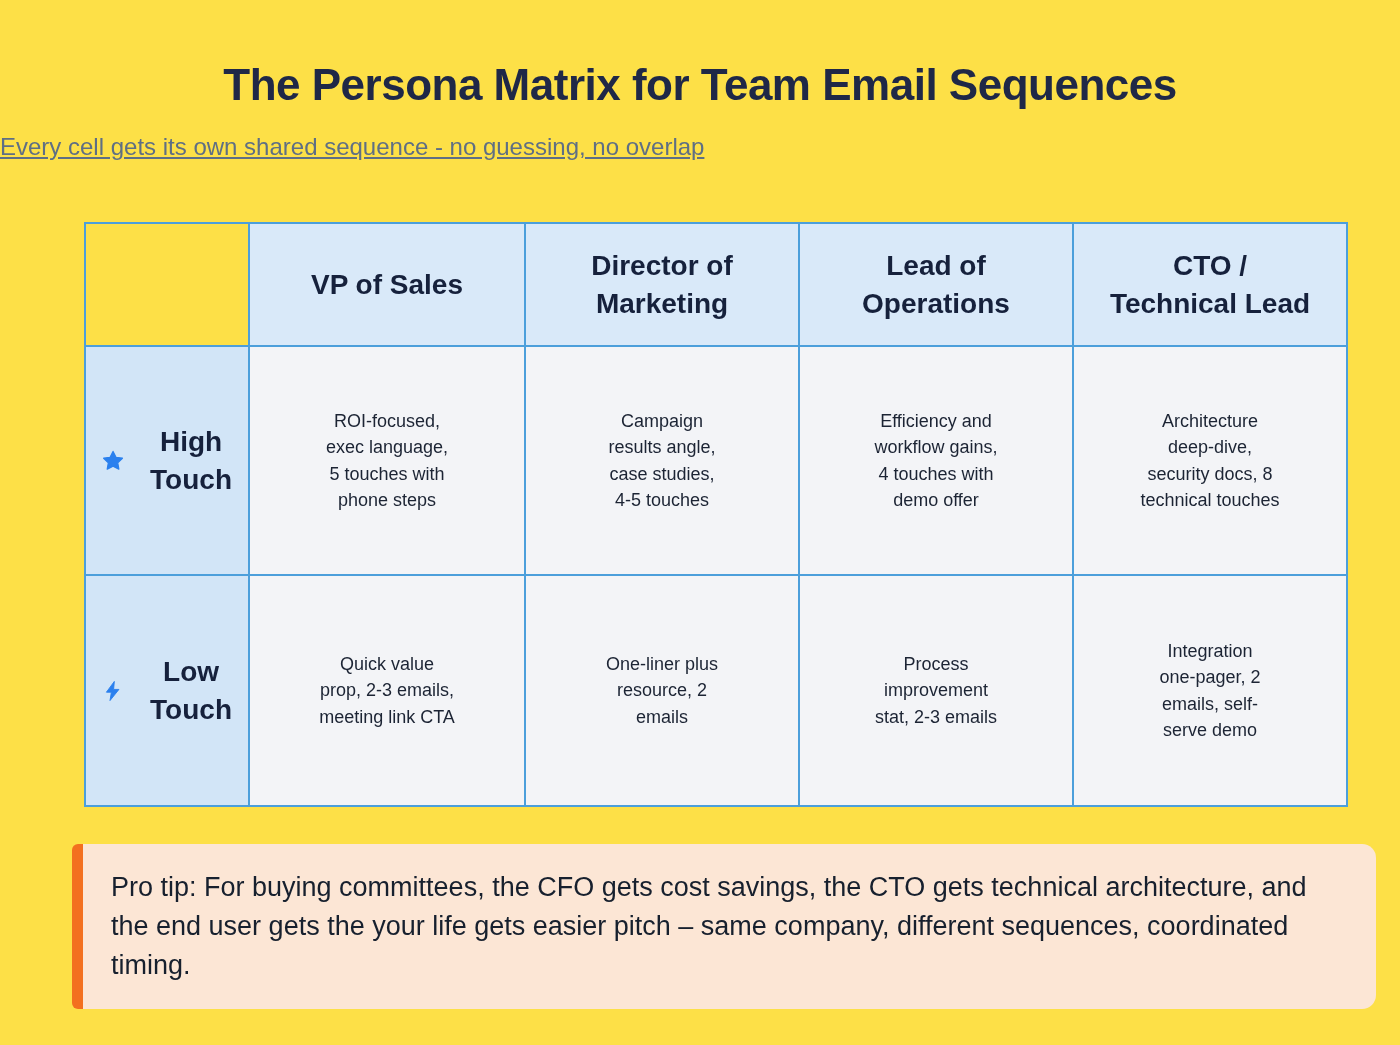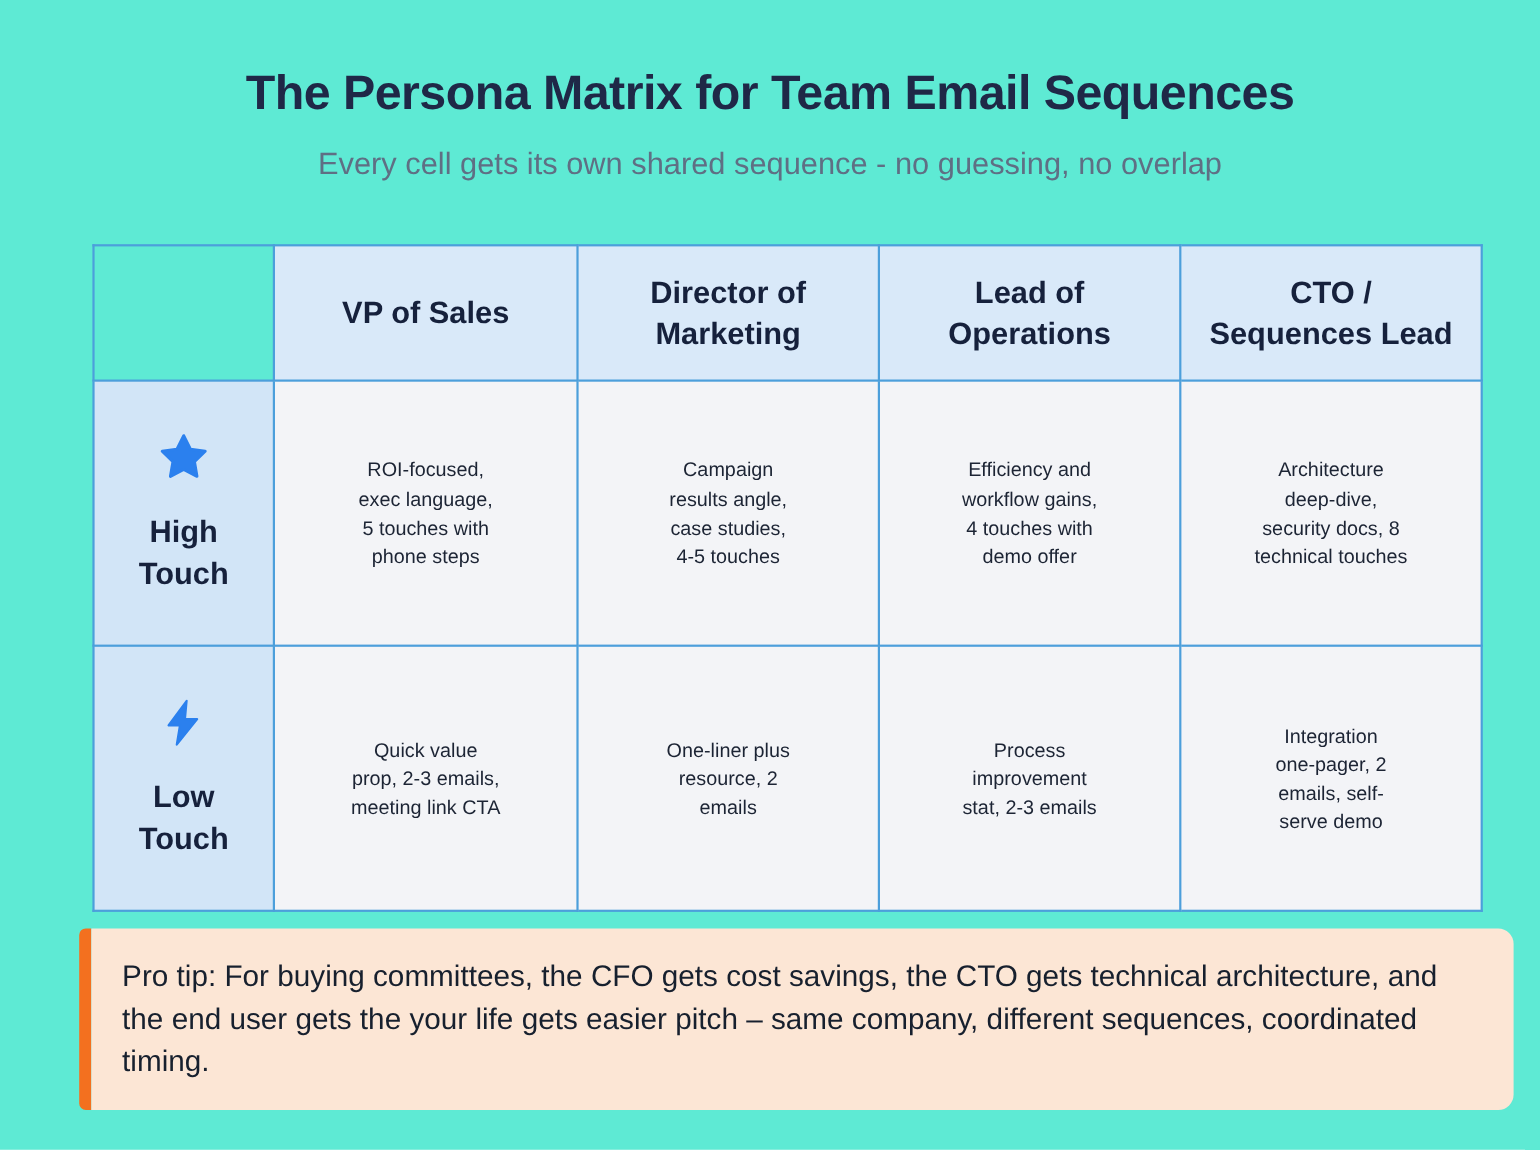--- a/index.html
+++ b/index.html
@@ -6,35 +6,35 @@
   body {
     width: 1400px; height: 1045px;
     background: #fbfaf7;
     font-family: "Liberation Sans", sans-serif;
     color: #1c2434;
   }
   .canvas {
     position: relative;
     width: 1400px; height: 1045px;
     overflow: hidden;
-    background: #5eead4;
+    background: #fde047;
   }
   .title {
     position: absolute; top: 60px; left: 0; width: 100%;
     margin: 0;
     text-align: center;
     font-size: 44px; font-weight: 800;
     letter-spacing: -0.5px;
     color: #1f2847;
   }
   .subtitle {
     position: absolute; top: 133px; left: 0; width: 100%;
-    text-align: center;
-    font-size: 28px;
+    font-size: 24px;
     color: #5f6f84;
+    text-decoration: underline;
   }
   table.matrix {
     position: absolute; left: 84px; top: 222px;
     border-collapse: collapse;
     table-layout: fixed;
     width: 1262px;
     padding-left: 28px;
   }
   table.matrix td, table.matrix th {
     border: 2px solid #4c9fdb;
@@ -65,21 +65,21 @@
     background: #f3f4f7;
     font-size: 18px;
     color: #1c2434;
     line-height: 1.45;
     white-space: pre-line;
   }
   tr.headrow   { height: 123px; }
   tr.bodyrow-1 { height: 229px; }
   tr.bodyrow-2 { height: 231px; }
   .labelwrap {
-    display: flex; flex-direction: column;
+    display: flex; 
     align-items: center; justify-content: center;
     gap: 26px;
   }
   .rowicon { width: 46px; height: 46px; display: block; }
   .protip {
     position: absolute; left: 72px; top: 844px;
     width: 1304px; min-height: 158px;
     display: flex;
     box-sizing: border-box;
   }
@@ -117,21 +117,21 @@
     </colgroup>
     <tbody>
         <tr class="headrow">
       <td class="corner"></td>
       <th class="colhead">VP of Sales</th>
       <th class="colhead">Director of
 Marketing</th>
       <th class="colhead">Lead of
 Operations</th>
       <th class="colhead">CTO /
-Sequences Lead</th>
+Technical Lead</th>
     </tr>
     <tr class="bodyrow-1">
       <th class="rowlabel">
         <span class="labelwrap">
           <svg class="rowicon" viewBox="0 0 24 24" aria-hidden="true">
             <polygon points="12,1.6 15.2,8 22.2,9 17.1,13.9 18.3,20.9 12,17.6 5.7,20.9 6.9,13.9 1.8,9 8.8,8" fill="#2b80ee" stroke="#2b80ee" stroke-width="1.4" stroke-linejoin="round"></polygon>
           </svg>
           <span style="white-space: pre-line;">High
 Touch</span>
         </span>

